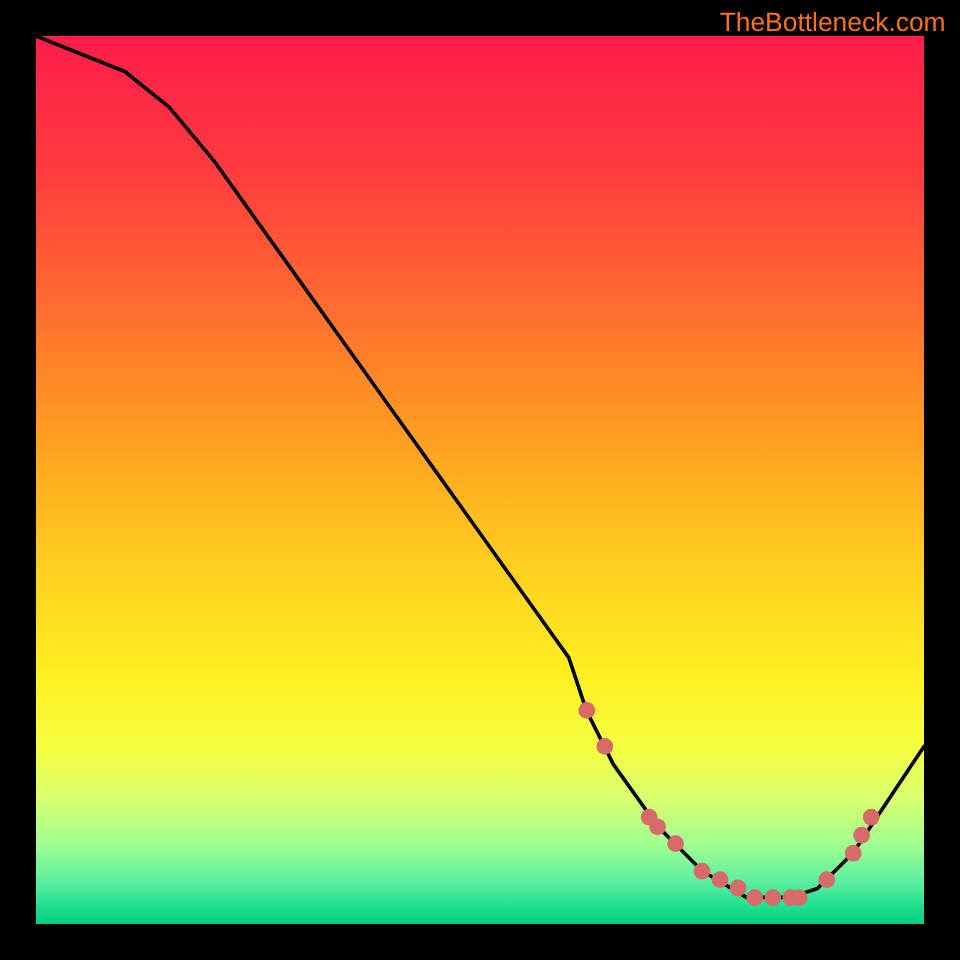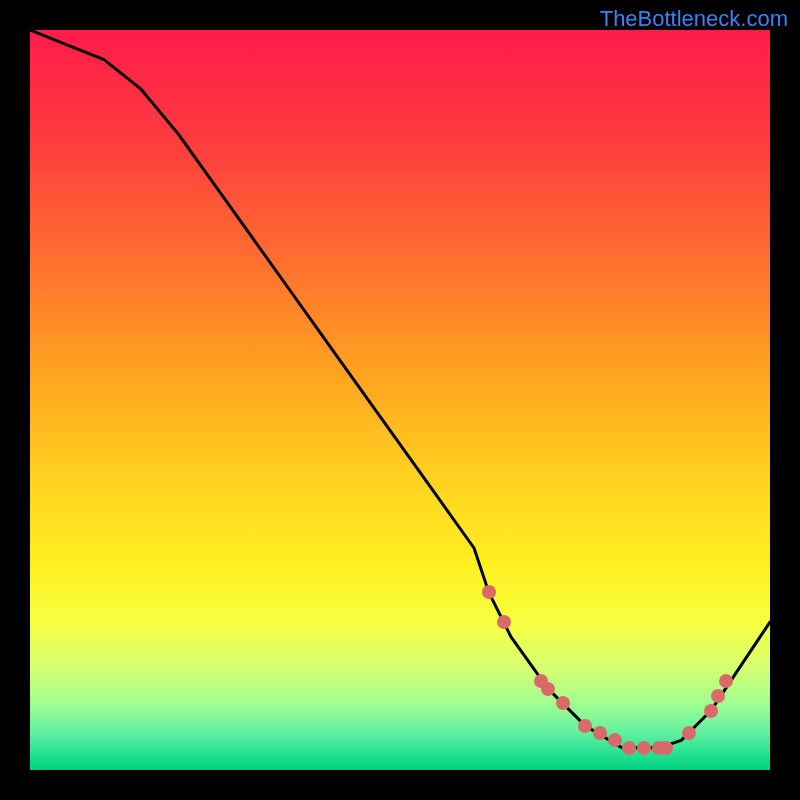--- a/index.html
+++ b/index.html
@@ -8,21 +8,21 @@
     height: 800px;
     background: #000;
     position: relative;
     font-family: Arial, sans-serif;
     overflow: hidden;
   }
   .watermark {
     position: absolute;
     top: 6px;
     right: 12px;
-    color: #3b82f6;
+    color: #f97316;
     font-size: 22px;
     font-weight: 500;
     z-index: 10;
   }
   .chart-area {
     position: absolute;
     left: 30px;
     top: 30px;
     width: 740px;
     height: 740px;

